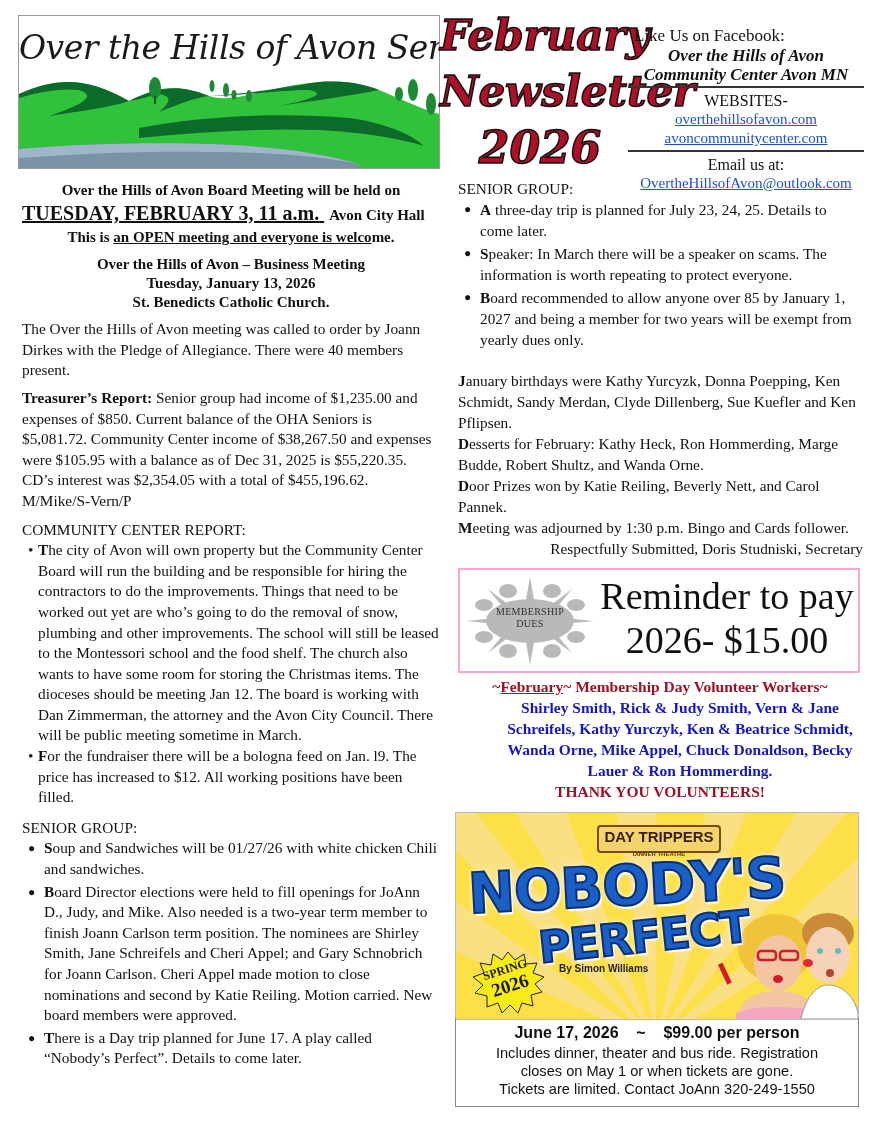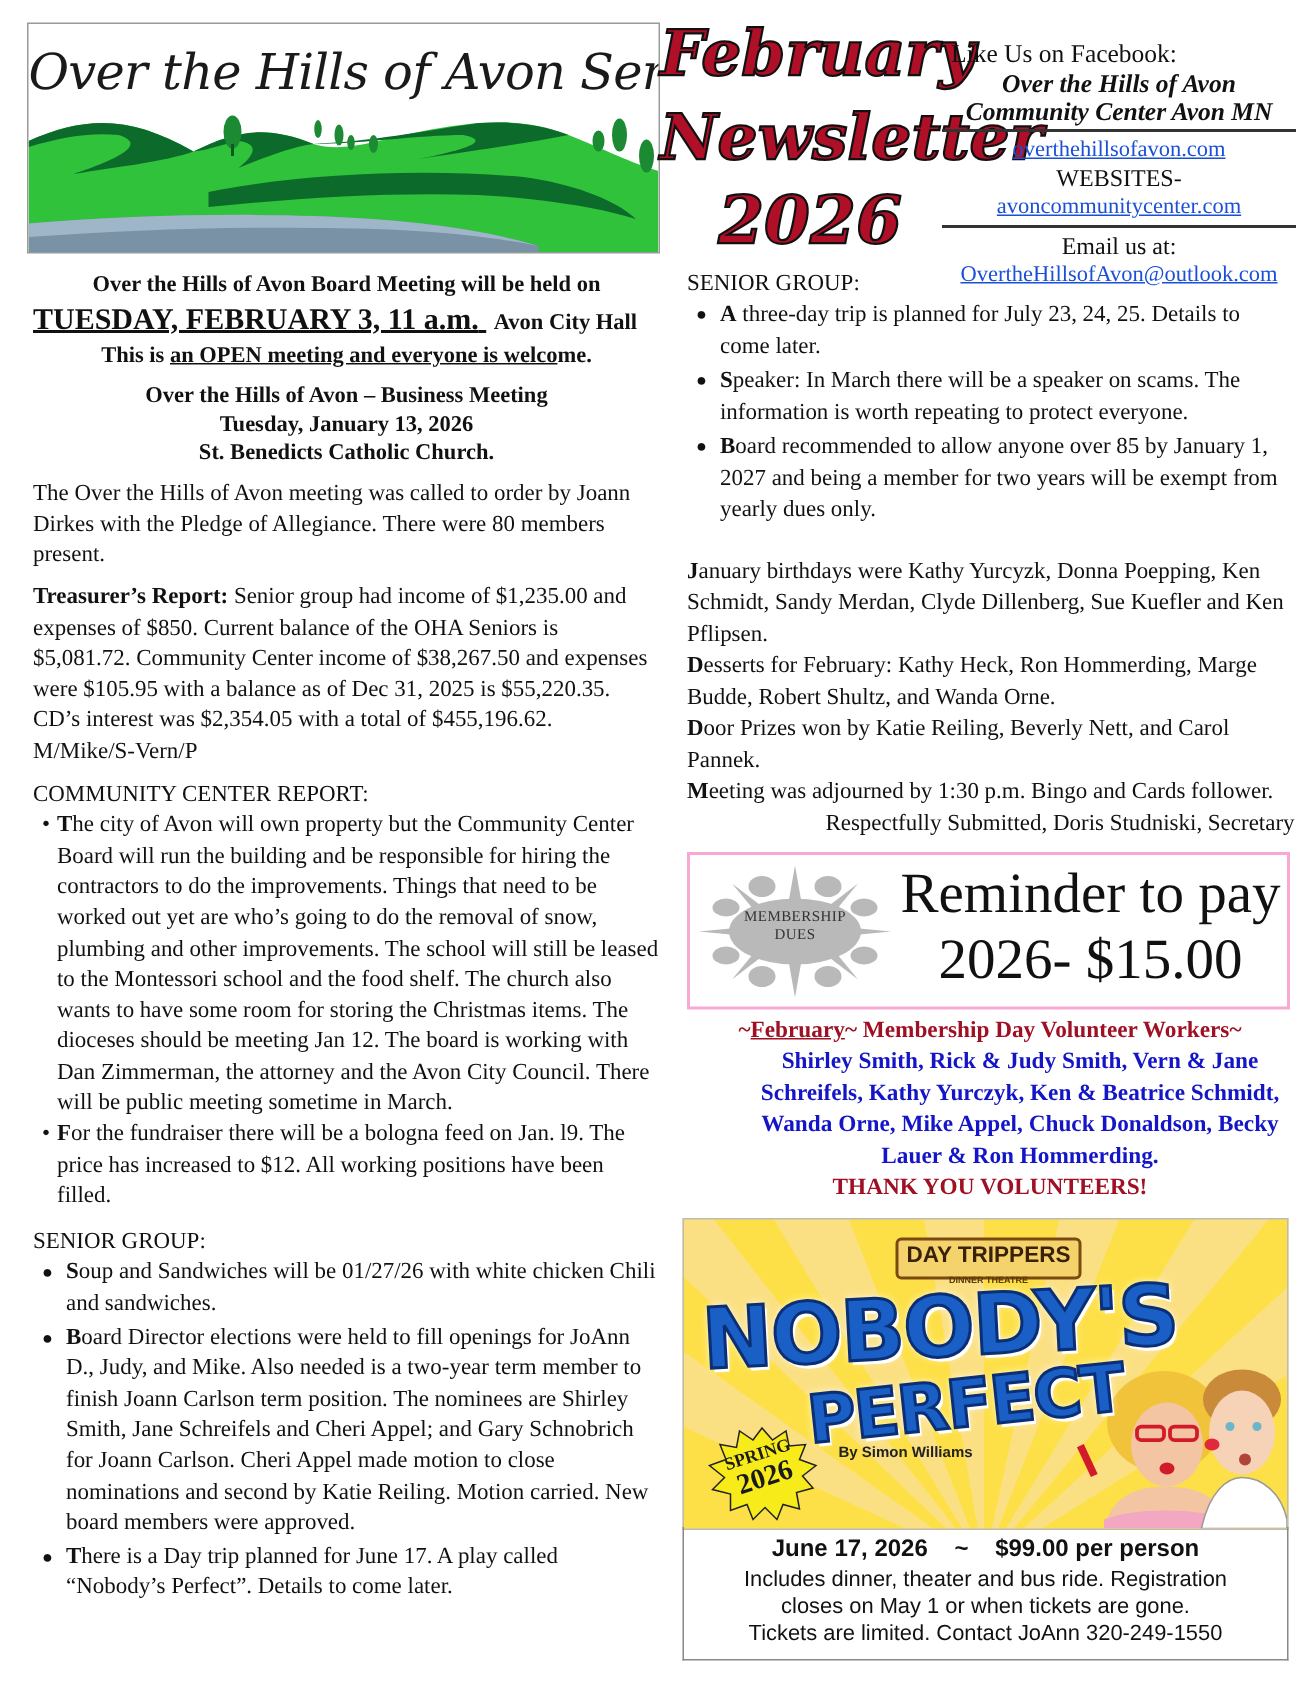--- a/index.html
+++ b/index.html
@@ -108,22 +108,22 @@
   <div class="t1">February</div>
   <div class="t2">Newsletter</div>
   <div class="t3">2026</div>
 </div>
 
 <div id="contact" class="abs">
   <div id="fb-label">Like Us on Facebook:</div>
   <div class="fb-name">Over the Hills of Avon</div>
   <div class="fb-name">Community Center Avon MN</div>
   <div class="rule"></div>
+  <div class="center web-label">WEBSITES-</div>
   <div class="center"><span class="link">overthehillsofavon.com</span></div>
-  <div class="center web-label">WEBSITES-</div>
   <div class="center"><span class="link">avoncommunitycenter.com</span></div>
   <div class="rule"></div>
   <div class="center web-label">Email us at:</div>
   <div class="center"><span class="link">OvertheHillsofAvon@outlook.com</span></div>
 </div>
 
 <div id="left" class="abs">
   <div class="bm-head">Over the Hills of Avon Board Meeting will be held on</div>
   <div class="bm-date">
     <u><span>TUESDAY, FEBRUARY 3, 11 a.m.</span>&nbsp;</u>
@@ -131,21 +131,21 @@
   </div>
   <div class="bm-open">
     <span>This is</span>
     <u>an OPEN meeting and everyone is welco</u><span>me.</span>
   </div>
   <div class="bmt">
     <div>Over the Hills of Avon – Business Meeting</div>
     <div>Tuesday, January 13, 2026</div>
     <div>St. Benedicts Catholic Church.</div>
   </div>
-  <p class="par">The Over the Hills of Avon meeting was called to order by Joann Dirkes with the Pledge of Allegiance.   There were 80 members present.</p>
+  <p class="par">The Over the Hills of Avon meeting was called to order by Joann Dirkes with the Pledge of Allegiance.   There were 40 members present.</p>
   <p class="par"><b>Treasurer’s Report:</b><span> Senior group had income of $1,235.00 and expenses of $850.  Current balance of the OHA Seniors is $5,081.72.  Community Center income of $38,267.50 and expenses were $105.95 with a balance as of Dec 31, 2025 is $55,220.35.   CD’s interest was $2,354.05 with a total of $455,196.62.  M/Mike/S-Vern/P</span></p>
 
   <div class="h-sec">COMMUNITY CENTER REPORT:</div>
   <ul class="cc">
     <li><span class="dot">•</span><b>T</b><span>he city of Avon will own property but the Community Center Board will run the building and be responsible for hiring the contractors to do the improvements.  Things that need to be worked out yet are who’s going to do the removal of snow, plumbing and other improvements.   The school will still be leased to the Montessori school and the food shelf.  The church also wants to have some room for storing the Christmas items.  The dioceses should be meeting Jan 12.  The board is working with Dan Zimmerman, the attorney and the Avon City Council. There will be public meeting sometime in March.</span></li>
     <li><span class="dot">•</span><b>F</b><span>or the fundraiser there will be a bologna feed on Jan. l9.  The price has increased to $12.   All working positions have been filled.</span></li>
   </ul>
 
   <div class="h-sec" style="margin-top:10px">SENIOR GROUP:</div>
   <ul class="sg">

